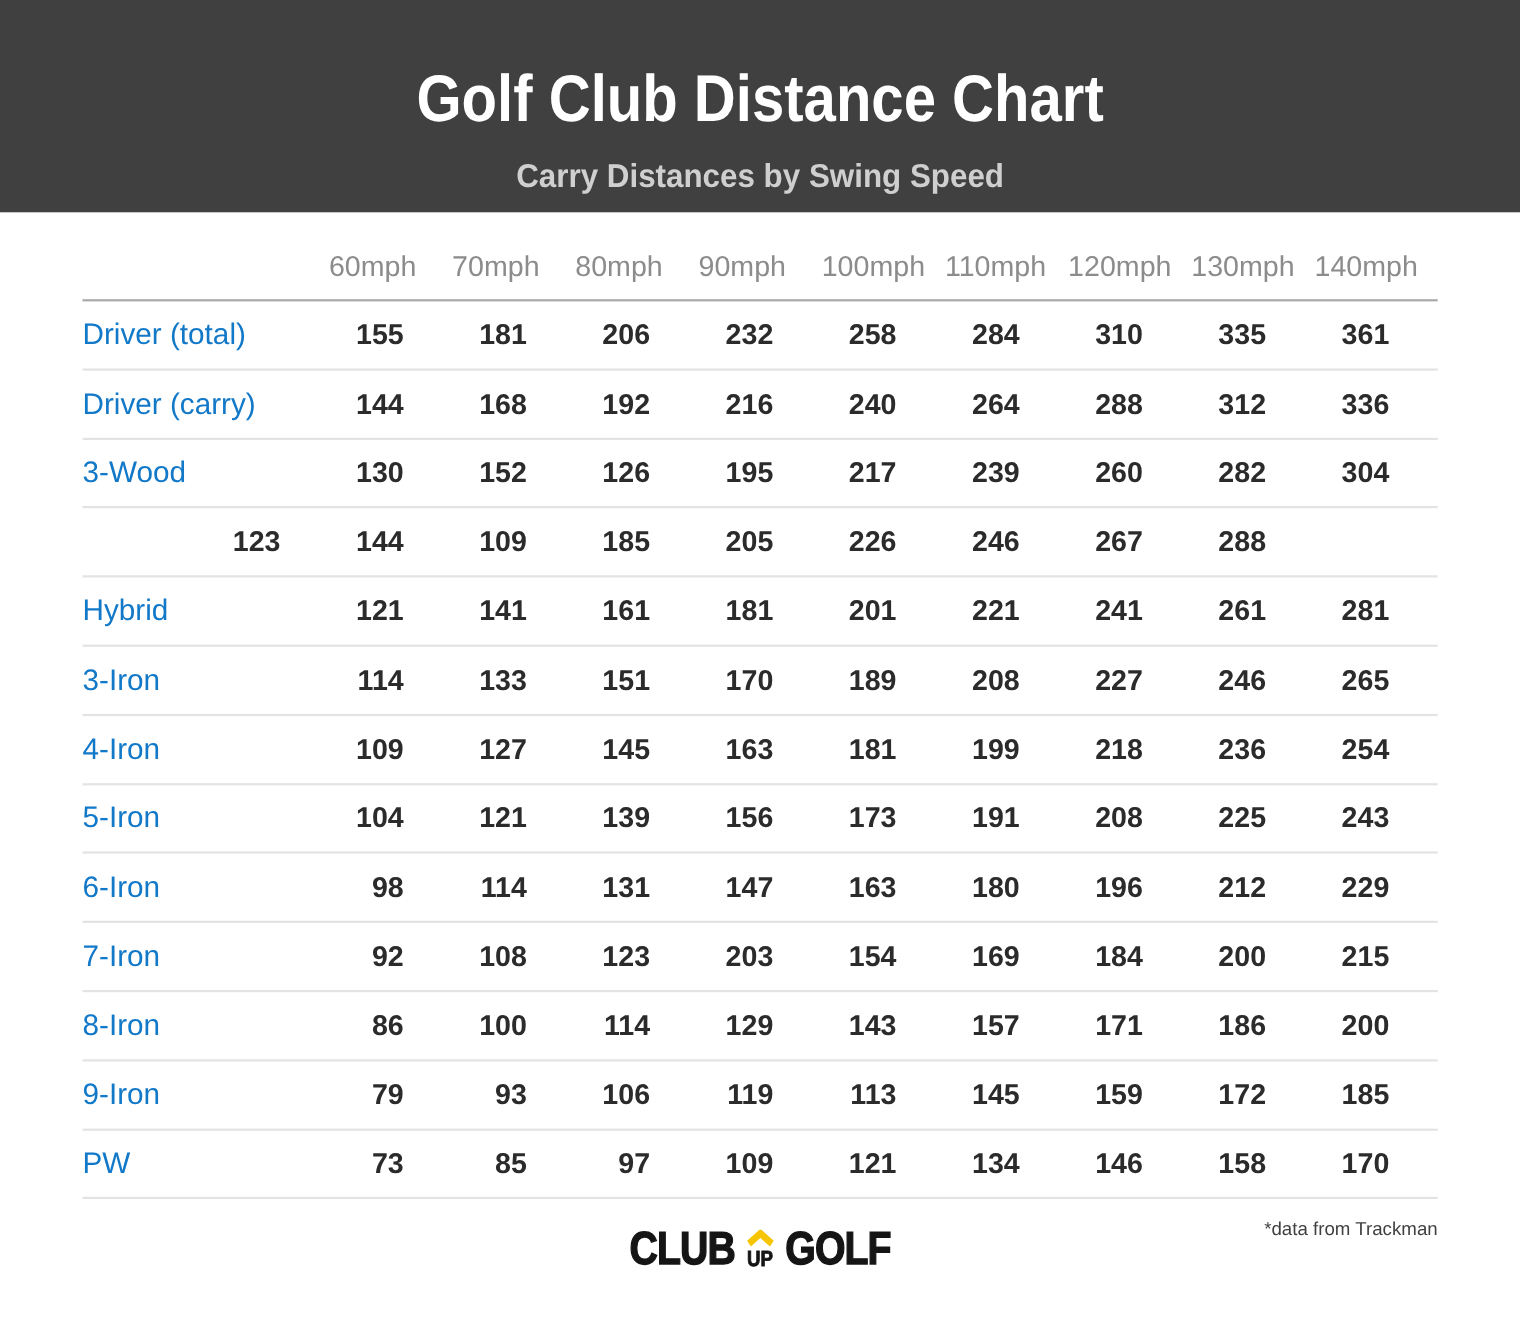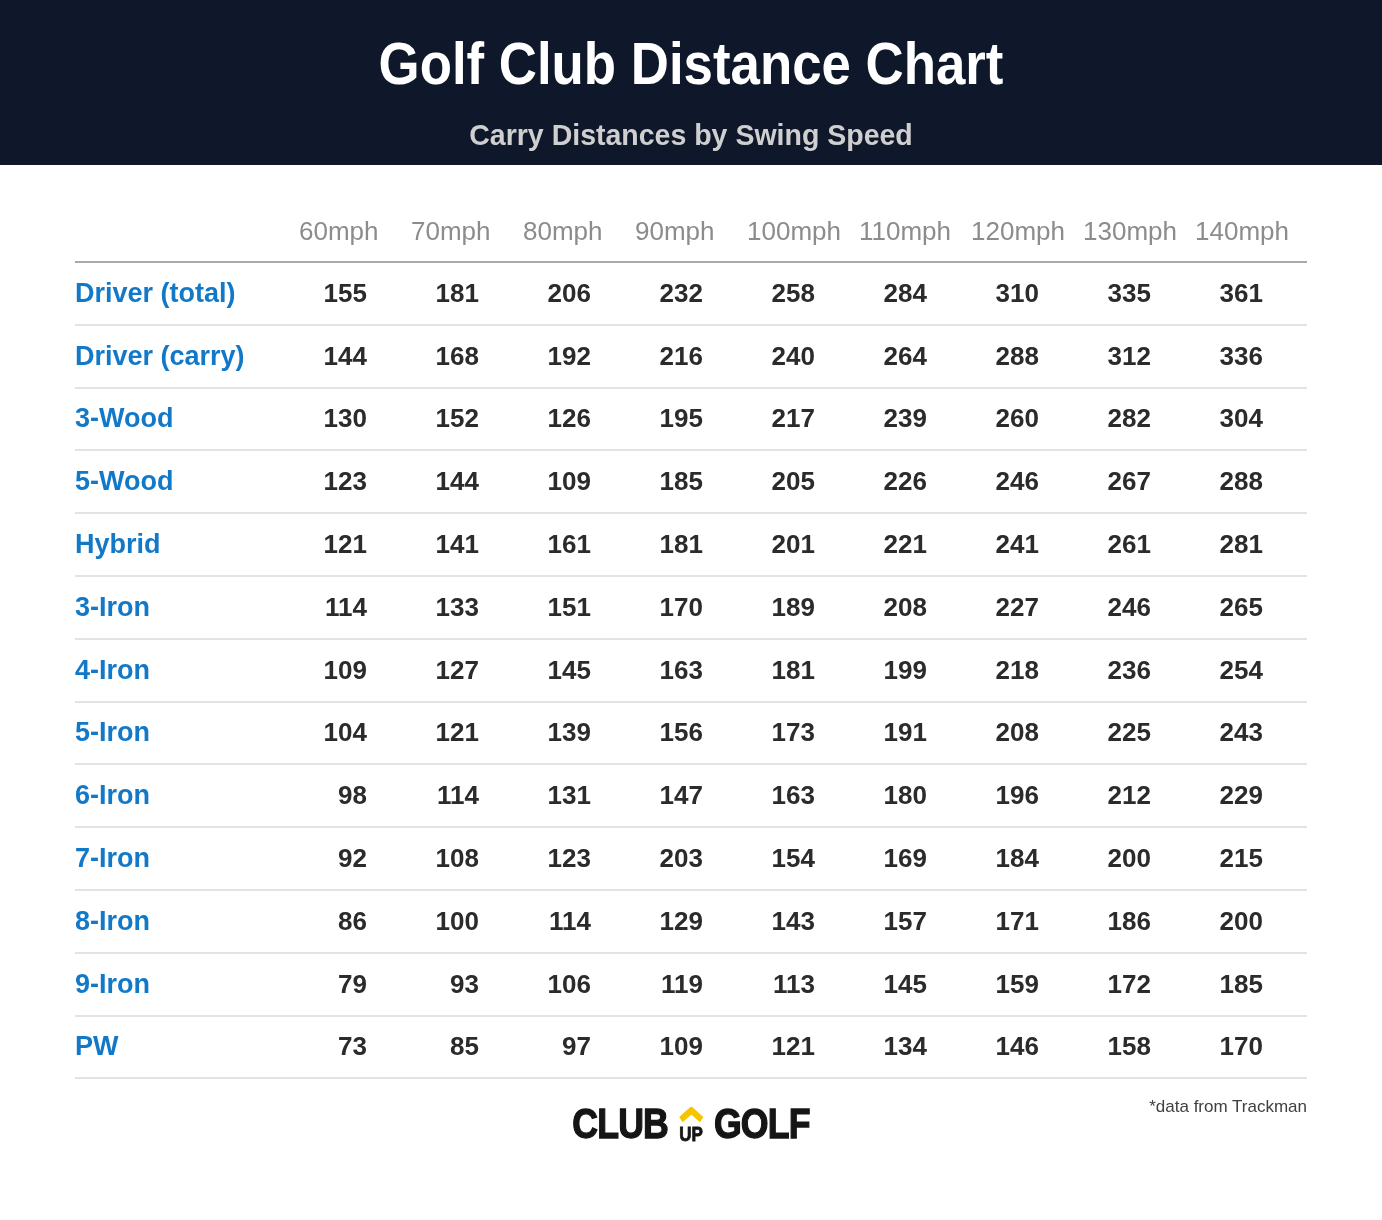--- a/index.html
+++ b/index.html
@@ -1,44 +1,44 @@
 <!DOCTYPE html>
 <html><head>
 <meta charset="utf-8">
 <style>
   * { box-sizing: border-box; margin: 0; padding: 0; }
   html, body { width: 1382px; background: #ffffff; }
   body { height: 1220px; font-family: "Liberation Sans", sans-serif; overflow: hidden; }
 
   
-  .hero { height: 165px; background: #0f172a; text-align: center; padding-top: 34px; overflow: hidden; }
+  .hero { height: 193px; background: #404040; text-align: center; padding-top: 60px; overflow: hidden; }
   .hero h1 {
     font-size: 60px; line-height: 1; font-weight: bold; color: #ffffff;
     transform: scaleX(0.88); transform-origin: center; letter-spacing: 0;
   }
   .hero h2 {
     margin-top: 26px; font-size: 30px; line-height: 1; font-weight: bold; color: #cfcfcf;
     transform: scaleX(0.95); transform-origin: center;
   }
 
   
   .table { margin: 0 75px; }
   .head-row {
     display: grid; grid-template-columns: 224px repeat(9, 112px);
-    height: 98px; border-bottom: 2px solid #a9a9a9; align-items: end;
+    height: 81px; border-bottom: 2px solid #a9a9a9; align-items: end;
   }
   .col-head {
     text-align: right; padding: 0 44px 14px 0;
     color: #8c8c8c; font-size: 26px; white-space: nowrap;
   }
   .trow {
     display: grid; grid-template-columns: 224px repeat(9, 112px);
     height: 62.8px; border-bottom: 2px solid #e3e3e3; align-items: center;
   }
-  .rlabel { color: #1278c8; font-weight: bold; font-size: 27px; white-space: nowrap; }
+  .rlabel { color: #1278c8; font-weight: normal; font-size: 27px; white-space: nowrap; }
   .val { text-align: right; padding-right: 44px; font-weight: bold; font-size: 26px; color: #2b2b2b; }
 
   
   .footer { position: relative; height: 127px; }
   .footnote { position: absolute; top: 18px; right: 75px; color: #404040; font-size: 17px; }
   .logo {
     position: absolute; top: 24px; left: 50%;
     transform: translateX(-50%) scaleX(0.85); transform-origin: center;
     display: flex; align-items: flex-end; gap: 10px; color: #151515;
   }
@@ -109,21 +109,20 @@
           <div class="val">152</div>
           <div class="val">126</div>
           <div class="val">195</div>
           <div class="val">217</div>
           <div class="val">239</div>
           <div class="val">260</div>
           <div class="val">282</div>
           <div class="val">304</div>
         </div>
         <div class="trow">
-          <div class="rlabel">5-Wood</div>
           <div class="val">123</div>
           <div class="val">144</div>
           <div class="val">109</div>
           <div class="val">185</div>
           <div class="val">205</div>
           <div class="val">226</div>
           <div class="val">246</div>
           <div class="val">267</div>
           <div class="val">288</div>
         </div>

